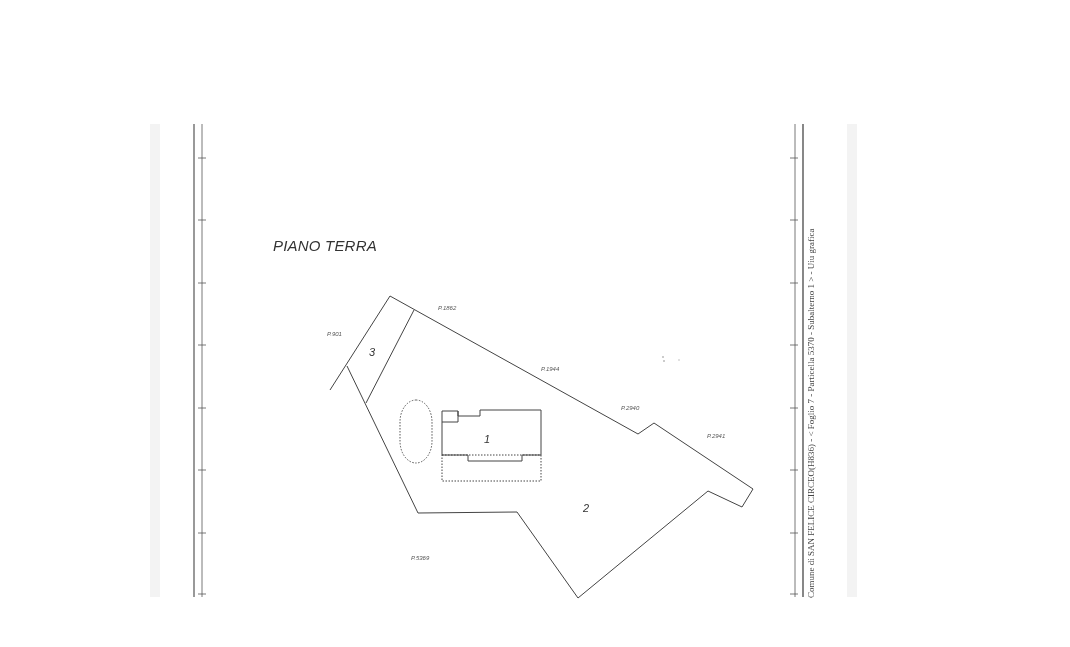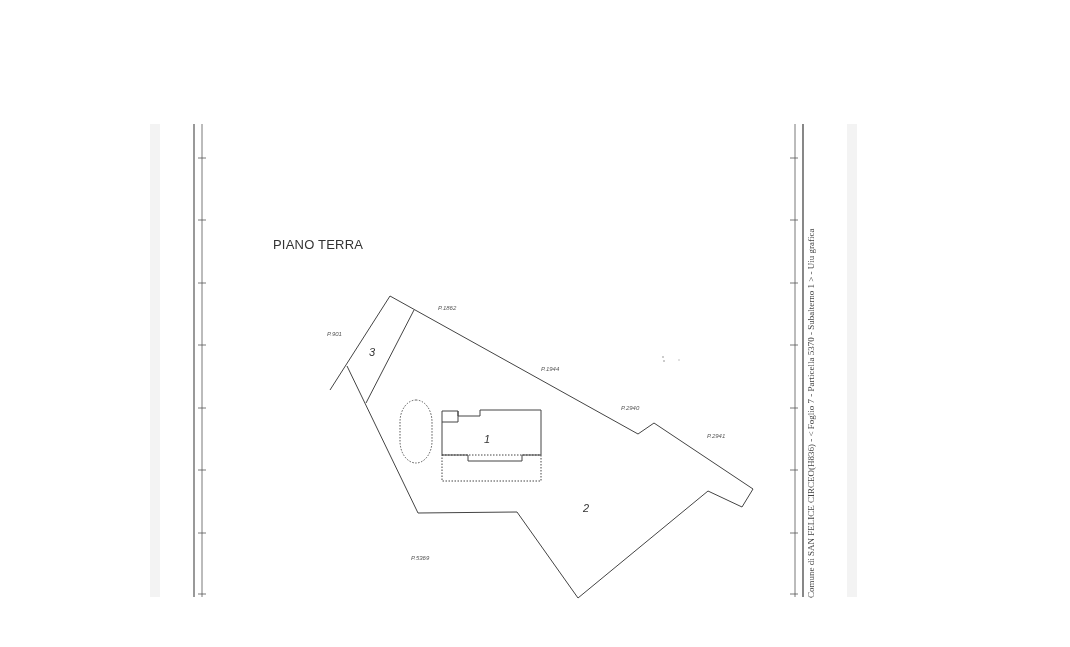--- a/index.html
+++ b/index.html
@@ -3,21 +3,21 @@
   <meta charset="utf-8">
   <style>
     html, body { margin: 0; padding: 0; }
     body {
       width: 1070px; height: 647px; background: #ffffff; position: relative; overflow: hidden;
       font-family: "Liberation Sans", sans-serif;
     }
     .page-shadow-left { position: absolute; left: 150px; top: 124px; width: 10px; height: 473px; background: #f3f3f3; }
     .page-shadow-right { position: absolute; left: 847px; top: 124px; width: 10px; height: 473px; background: #f3f3f3; }
     svg.plan { position: absolute; left: 0; top: 0; }
-    .title-text { position: absolute; left: 273px; top: 237px; font-size: 13px; color: #333; letter-spacing: 0.2px; }
+    .title-text { position: absolute; left: 273px; top: 237px; font-style: italic; font-size: 15px; color: #333; letter-spacing: 0.2px; }
     .vlabel {
       position: absolute; left: 806px; top: 598px;
       transform-origin: 0 0; transform: rotate(-90deg);
       font-family: "Liberation Serif", serif; font-size: 9px; color: #444; white-space: nowrap;
     }
     .plabel { position: absolute; font-style: italic; font-size: 6px; color: #555; }
     .unit-num { position: absolute; font-style: italic; font-size: 11px; color: #333; }
   </style>
 </head>
 <body>

